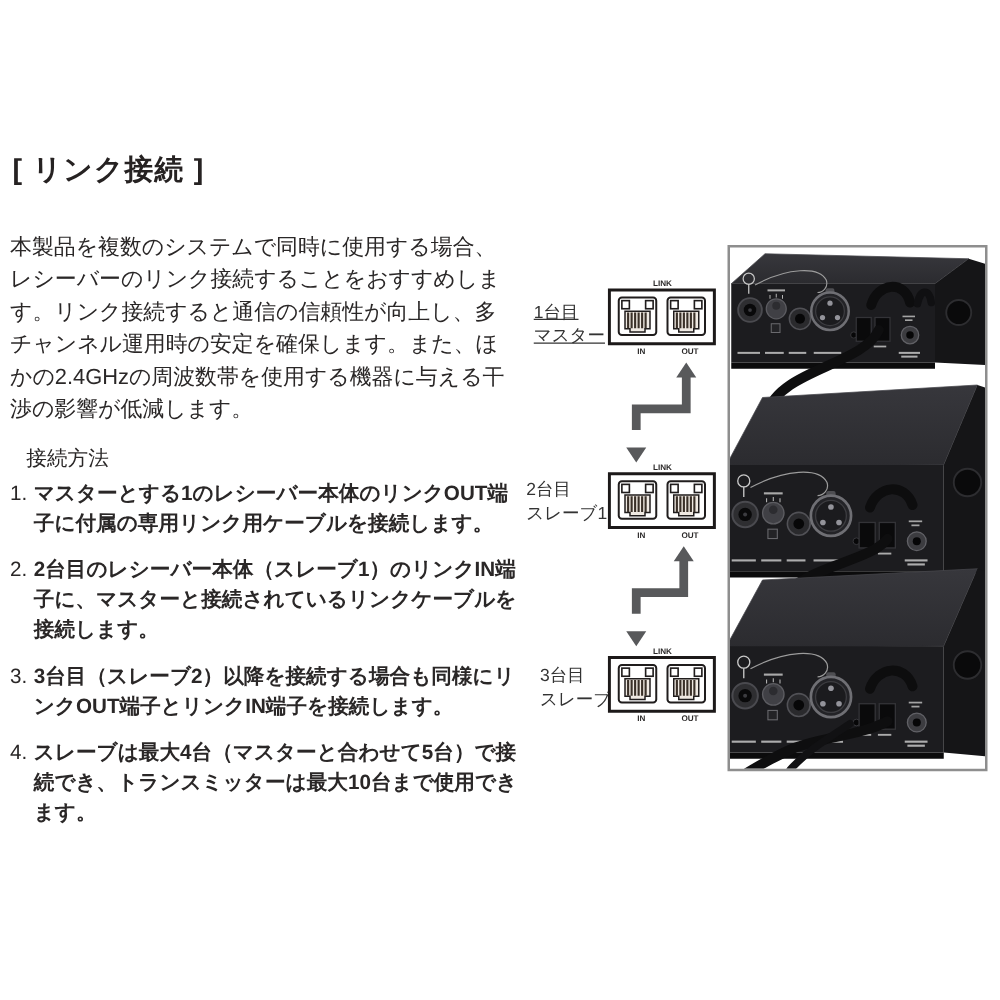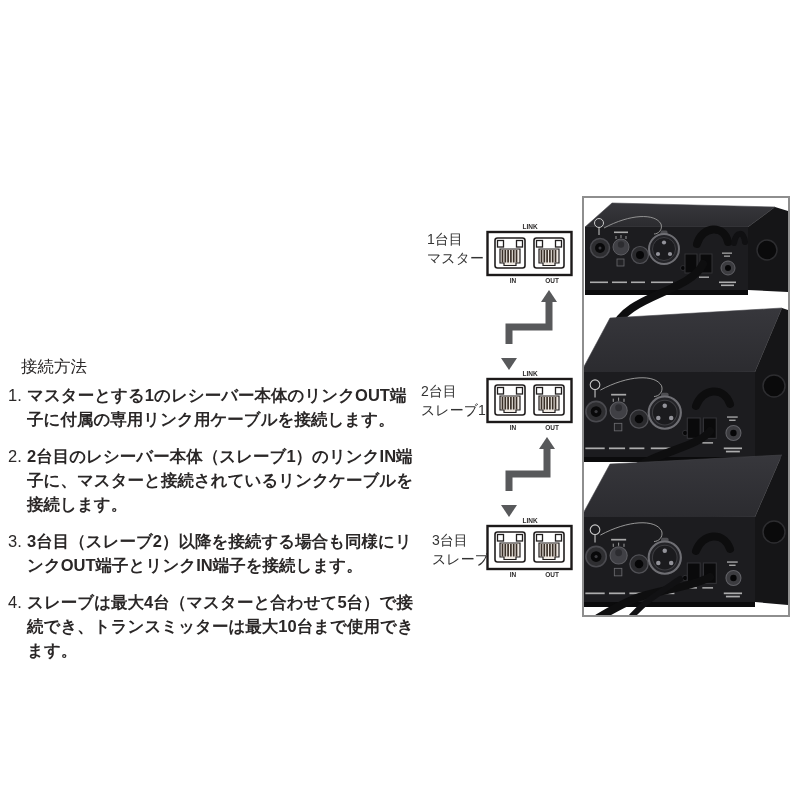--- a/index.html
+++ b/index.html
@@ -14,21 +14,21 @@
     line-height:26px; color:#2a2727; }
   .method-heading { position:absolute; left:21px; top:356px; font-size:16.5px; color:#2a2727; }
   .steps { position:absolute; left:8px; top:383px; width:406px; list-style:none; }
   .step { display:flex; margin-bottom:13px; font-size:16.5px; line-height:24px; color:#2a2727; }
   .step .num { flex:0 0 19px; }
   .step .txt { flex:1;font-weight:bold; }
 
   
   .caption { position:absolute; left:427px; top:190px; font-size:13px; color:#333; }
   .unit-label { position:absolute; font-size:14px; line-height:19px; color:#333; }
-  .unit-label-1 { left:427px; top:230px; }
+  .unit-label-1 { left:427px; top:240px;text-decoration:underline; }
   .unit-label-2 { left:421px; top:382px; }
   .unit-label-3 { left:432px; top:531px; }
   .jackdiag { position:absolute; width:88px; height:64px; }
   .jackdiag-1 { left:486px; top:222px; }
   .jackdiag-2 { left:486px; top:369px; }
   .jackdiag-3 { left:486px; top:516px; }
   .zarrow { position:absolute; width:62px; height:84px; }
   .zarrow-1 { left:498px; top:288px; }
   .zarrow-2 { left:498px; top:435px; }
 
@@ -36,21 +36,23 @@
   .photo-frame { position:absolute; left:582px; top:196px; width:208px; height:421px;
     border:2px solid #8e8e8e; background:#fff; overflow:hidden; }
   .photo-frame svg { display:block; }
   svg text { font-family:"Liberation Sans","DejaVu Sans",sans-serif; }
 </style>
 </head>
 <body>
 
 <div class="page">
 
-
+  <div class="title">[ リンク接続 ]</div>
+
+  <p class="intro">本製品を複数のシステムで同時に使用する場合、レシーバーのリンク接続することをおすすめします。リンク接続すると通信の信頼性が向上し、多チャンネル運用時の安定を確保します。また、ほかの2.4GHzの周波数帯を使用する機器に与える干渉の影響が低減します。</p>
 
   <div class="method-heading">接続方法</div>
 
   <ul class="steps">
     <li class="step">
       <span class="num">1.</span>
       <span class="txt">マスターとする1のレシーバー本体のリンクOUT端子に付属の専用リンク用ケーブルを接続します。</span>
     </li>
     <li class="step">
       <span class="num">2.</span>

